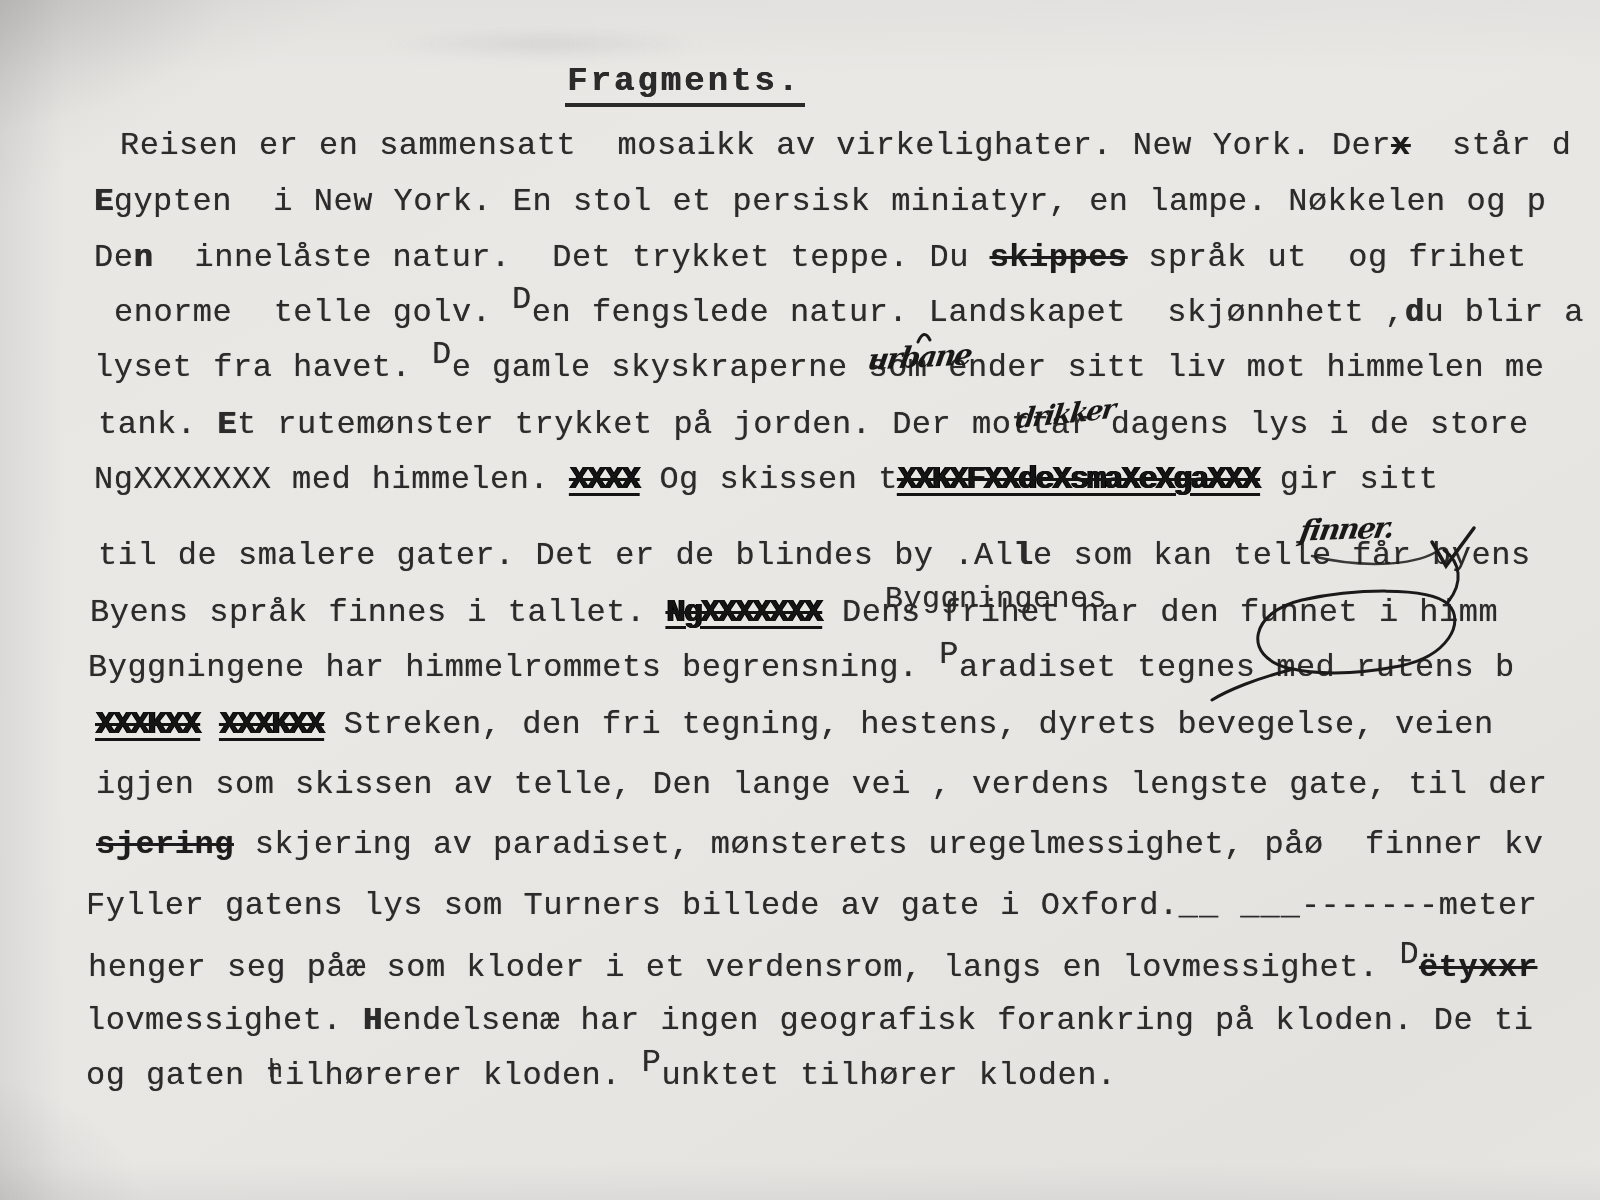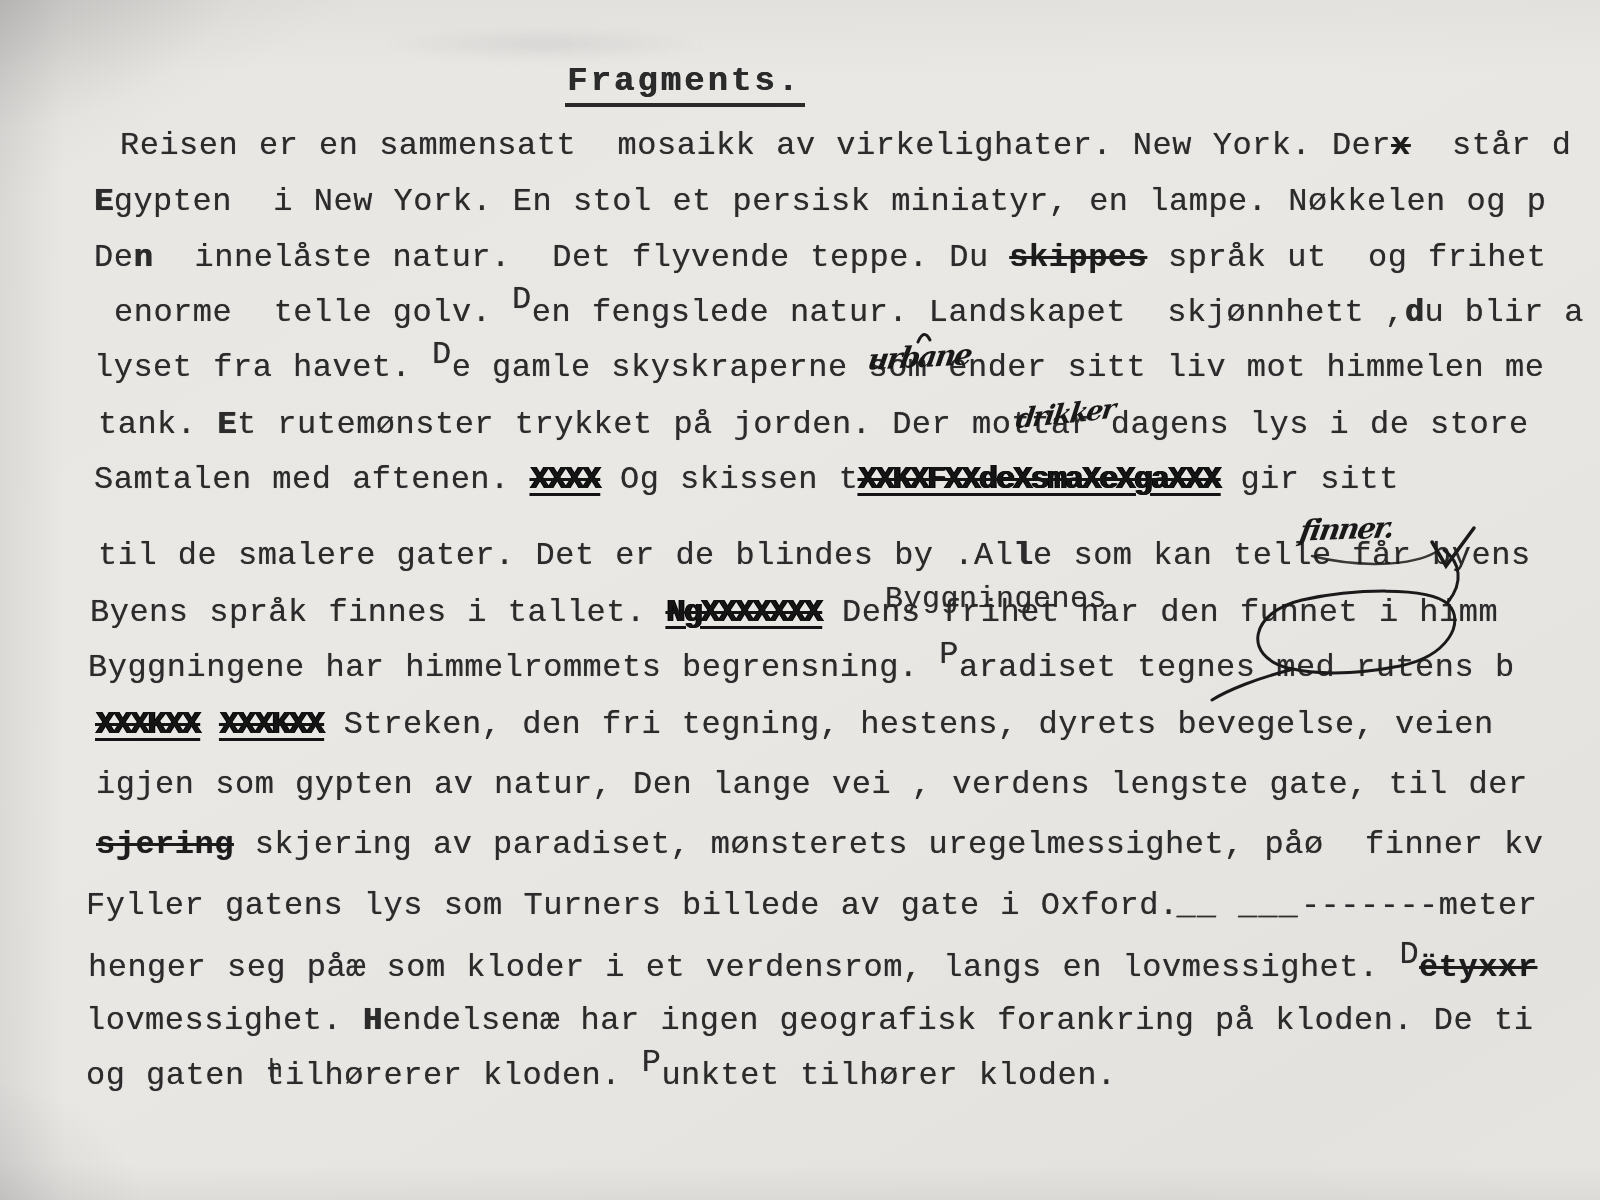--- a/index.html
+++ b/index.html
@@ -47,21 +47,21 @@
   .seg-t{}
   .seg-b{font-weight:bold;text-shadow:0.9px 0 currentColor,0 0 0.7px rgba(20,20,20,0.55);}
   .seg-x{font-weight:bold;text-decoration:line-through;text-decoration-thickness:2.5px;color:#1c1c1c;}
   .seg-X{
     font-weight:bold;letter-spacing:-2px;color:#141414;
     text-decoration-line:underline line-through;text-decoration-thickness:3px;
     text-underline-offset:5px;
     text-shadow:0.9px 0 #000,-0.9px 0 #000;
   }
   .seg-r{position:relative;top:-13px;}
-  .seg-u{font-weight:bold;letter-spacing:1px;font-style:italic;}
+  .seg-u{font-weight:bold;letter-spacing:1px;}
   .interline-typed{
     position:absolute;left:885px;top:582px;
     font-size:30px;letter-spacing:0.5px;white-space:pre;
     text-shadow:0 0 0.7px rgba(20,20,20,0.5);
   }
   .hand{
     position:absolute;color:#191919;
     font-family:"DejaVu Serif",serif;font-style:italic;font-weight:bold;
     letter-spacing:-2px;
   }
@@ -80,30 +80,30 @@
 
 <div class="page">
 
   <div class="ghost-smudge"></div>
 
   <div class="doc-title">Fragments.</div>
 
   <div id="lines">
       <div class="line l1"><span class="seg-t">Reisen er en sammensatt  mosaikk av virkelighater. New York. Der</span><span class="seg-x">x</span><span class="seg-t">  står d</span></div>
       <div class="line l2"><span class="seg-b">E</span><span class="seg-t">gypten  i New York. En stol et persisk miniatyr, en lampe. Nøkkelen og p</span></div>
-      <div class="line l3"><span class="seg-t">De</span><span class="seg-b">n</span><span class="seg-t">  innelåste natur.  Det flyvende teppe. Du </span><span class="seg-x">skippes</span><span class="seg-t"> språk ut  og frihet</span></div>
+      <div class="line l3"><span class="seg-t">De</span><span class="seg-b">n</span><span class="seg-t">  innelåste natur.  Det trykket teppe. Du </span><span class="seg-x">skippes</span><span class="seg-t"> språk ut  og frihet</span></div>
       <div class="line l4"><span class="seg-t">enorme  telle golv. </span><span class="seg-r">D</span><span class="seg-t">en fengslede natur. Landskapet  skjønnhett ,</span><span class="seg-b">d</span><span class="seg-t">u blir a</span></div>
       <div class="line l5"><span class="seg-t">lyset fra havet. </span><span class="seg-r">D</span><span class="seg-t">e gamle skyskraperne som ender sitt liv mot himmelen me</span></div>
       <div class="line l6"><span class="seg-t">tank. </span><span class="seg-b">E</span><span class="seg-t">t rutemønster trykket på jorden. Der mottar dagens lys i de store</span></div>
-      <div class="line l7"><span class="seg-t">Samtalen med aftenen. </span><span class="seg-X">XXXX</span><span class="seg-t"> Og skissen t</span><span class="seg-X">XXKXFXXdeXsmaXeXgaXXX</span><span class="seg-t"> gir sitt </span></div>
+      <div class="line l7"><span class="seg-t">NgXXXXXXX med himmelen. </span><span class="seg-X">XXXX</span><span class="seg-t"> Og skissen t</span><span class="seg-X">XXKXFXXdeXsmaXeXgaXXX</span><span class="seg-t"> gir sitt </span></div>
       <div class="line l8"><span class="seg-t">til de smalere gater. Det er de blindes by .Al</span><span class="seg-b">l</span><span class="seg-t">e som kan telle får byens</span></div>
       <div class="line l9"><span class="seg-t">Byens språk finnes i tallet. </span><span class="seg-X">NgXXXXXXX</span><span class="seg-t"> Dens frihet har den funnet i himm</span></div>
       <div class="line l10"><span class="seg-t">Byggningene har himmelrommets begrensning. </span><span class="seg-r">P</span><span class="seg-t">aradiset tegnes med rutens b</span></div>
       <div class="line l11"><span class="seg-X">XXXKXX</span><span class="seg-t"> </span><span class="seg-X">XXXKXX</span><span class="seg-t"> Streken, den fri tegning, hestens, dyrets bevegelse, veien</span></div>
-      <div class="line l12"><span class="seg-t">igjen som gypten av natur, Den lange vei , verdens lengste gate, til der</span></div>
+      <div class="line l12"><span class="seg-t">igjen som skissen av telle, Den lange vei , verdens lengste gate, til der</span></div>
       <div class="line l13"><span class="seg-x">sjering</span><span class="seg-t"> skjering av paradiset, mønsterets uregelmessighet, påø  finner kv</span></div>
       <div class="line l14"><span class="seg-t">Fyller gatens lys som Turners billede av gate i Oxford.</span><span class="seg-u">__ ___</span><span class="seg-t">-------meter</span></div>
       <div class="line l15"><span class="seg-t">henger seg påæ som kloder i et verdensrom, langs en lovmessighet. </span><span class="seg-r">D</span><span class="seg-x">ëtyxxr</span></div>
       <div class="line l16"><span class="seg-t">lovmessighet. </span><span class="seg-b">H</span><span class="seg-t">endelsenæ har ingen geografisk forankring på kloden. De ti</span></div>
       <div class="line l17"><span class="seg-t">og gaten tilhørerer kloden. </span><span class="seg-r">P</span><span class="seg-t">unktet tilhører kloden.</span></div>
     </div>
 
   <div class="interline-typed">Byggningenes</div>
 
   <div class="hand hand-urbane">urbane</div>

